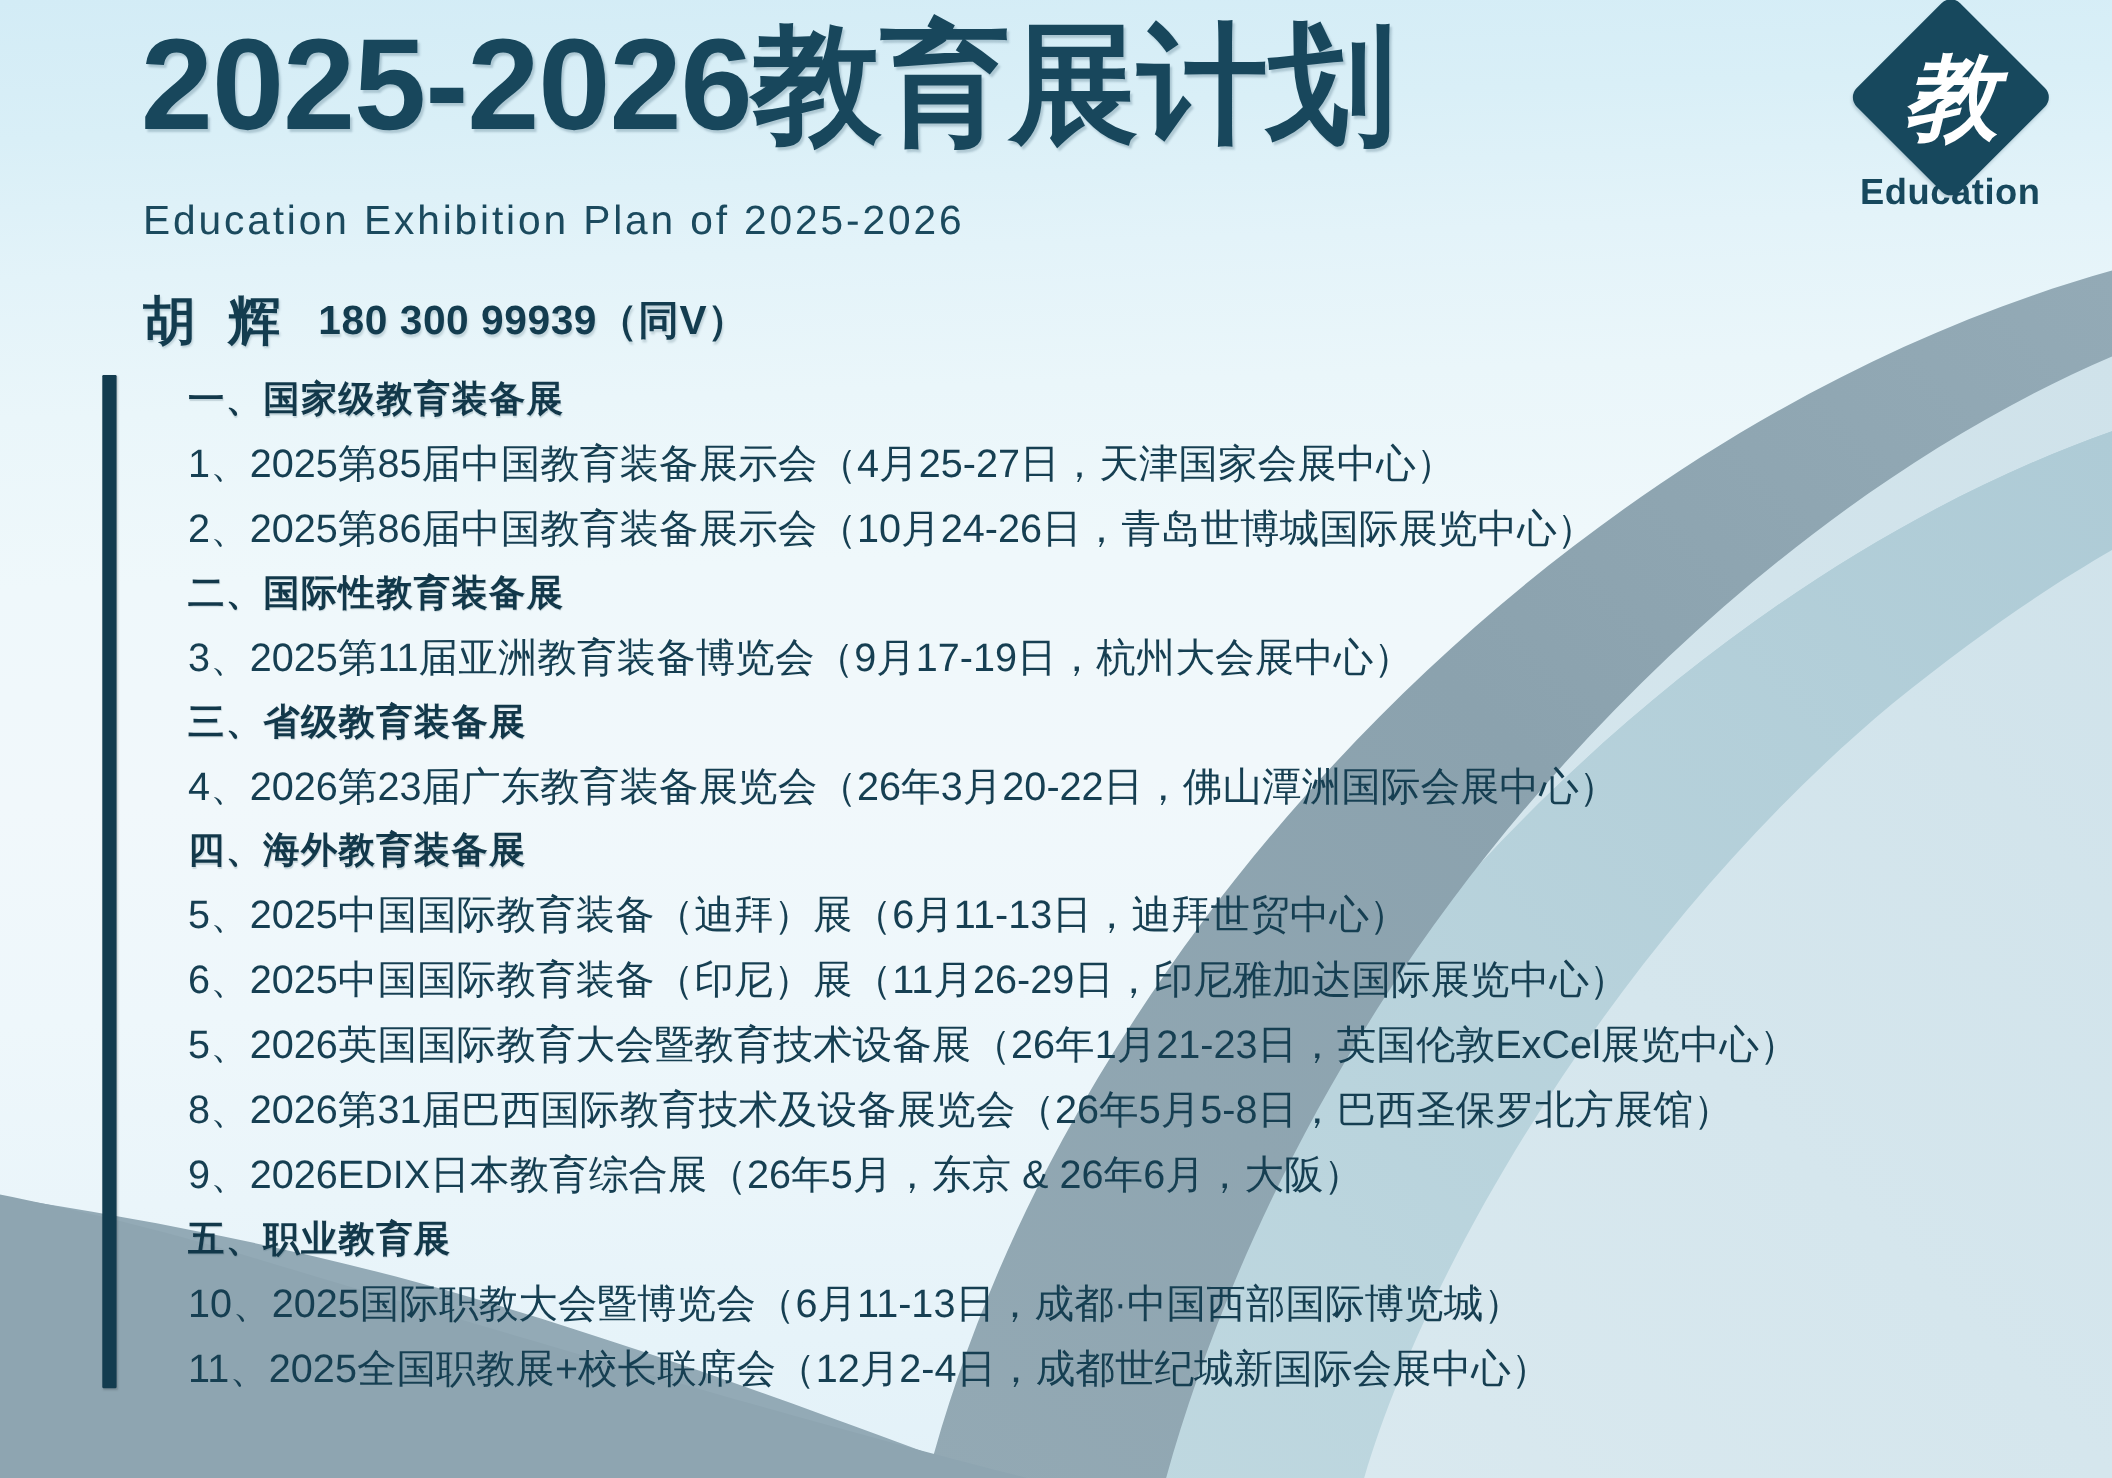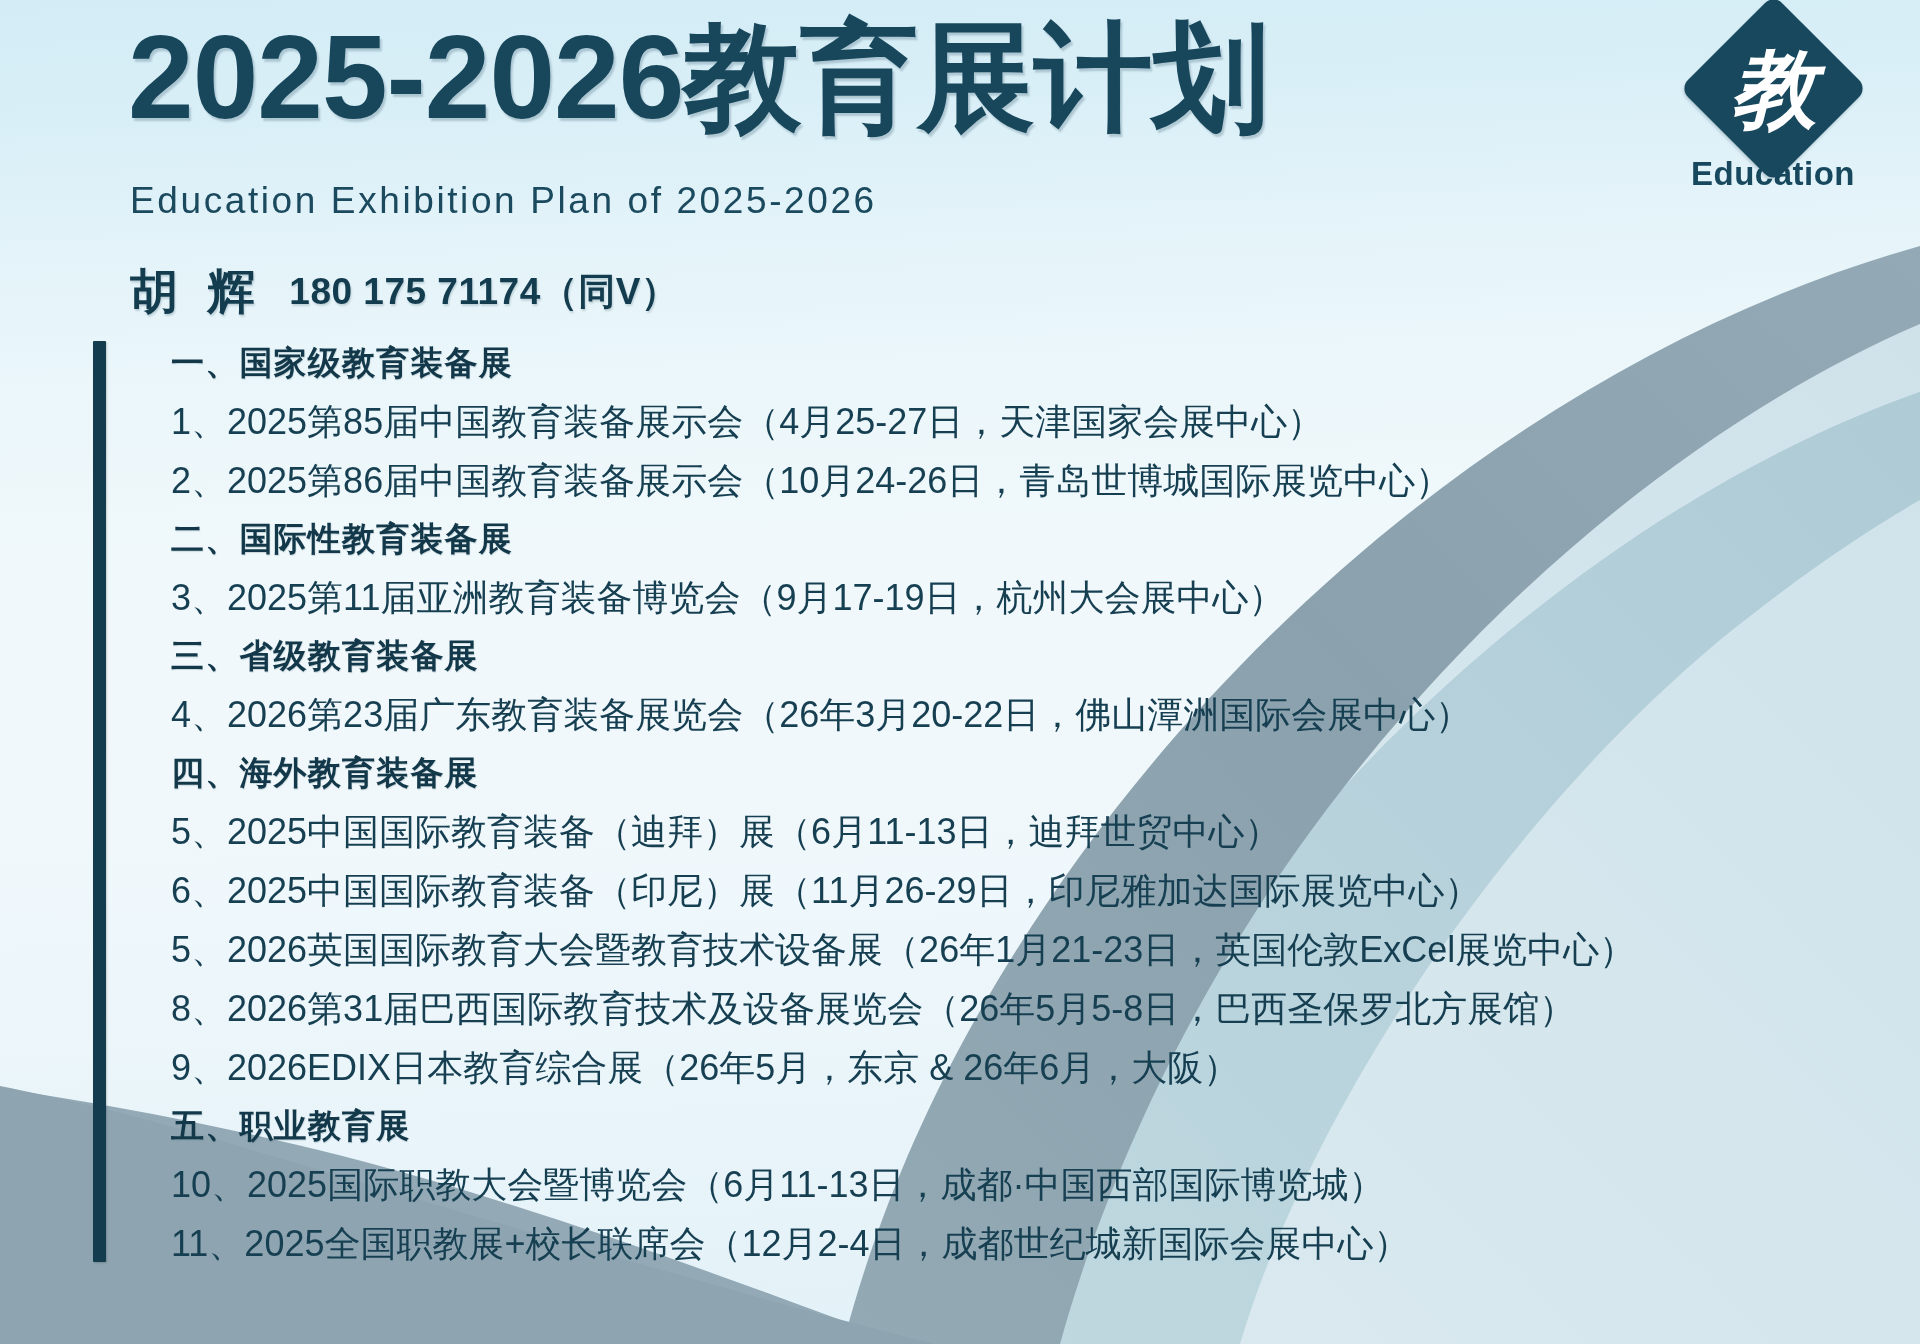--- a/index.html
+++ b/index.html
@@ -202,21 +202,21 @@
     <path d="M0,1086 L0,1344 L935,1344 C720,1290 420,1200 205,1136 C130,1114 60,1098 0,1086 Z" fill="#8ea5b1"></path>
   </svg>
 
   <div class="accent-bar"></div>
 
   <div class="header">
     <div class="title-main">2025-2026教育展计划</div>
     <div class="title-sub">Education Exhibition Plan of 2025-2026</div>
     <div class="contact-row">
       <span class="contact-name">胡 辉</span>
-      <span class="contact-phone">180 175 71174（同V）</span>
+      <span class="contact-phone">180 300 99939（同V）</span>
     </div>
   </div>
 
   <div class="logo-wrap">
     <div class="logo-diamond">
       <div class="logo-glyph">教</div>
     </div>
     <div class="logo-caption">Education</div>
   </div>
 

